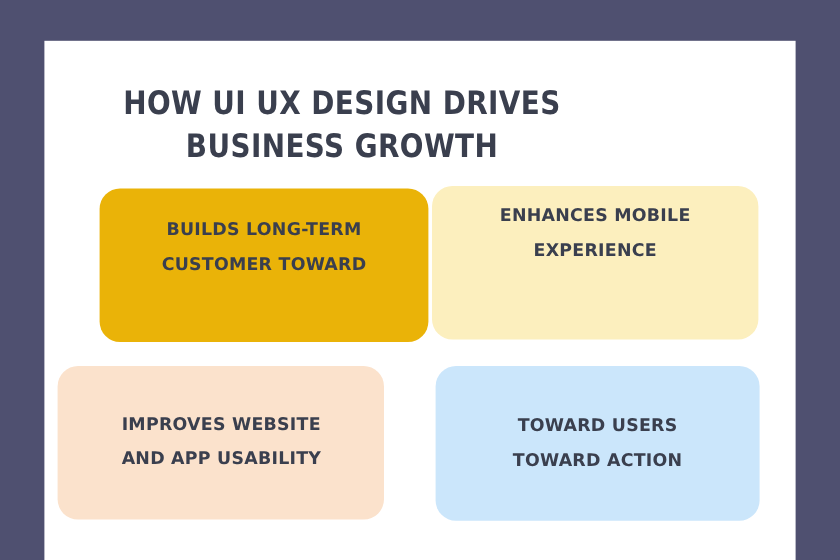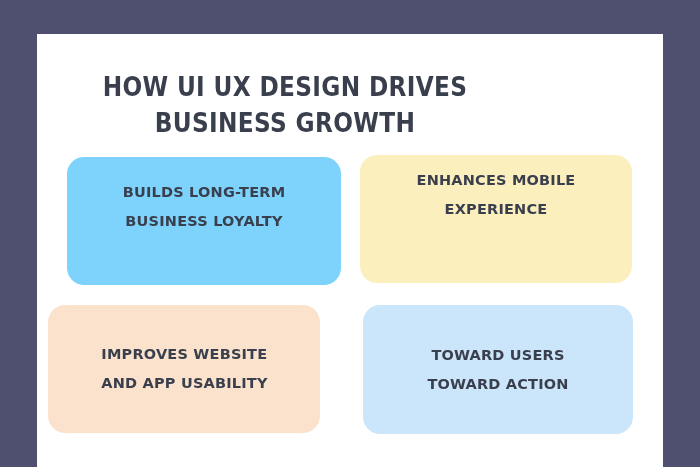--- a/index.html
+++ b/index.html
@@ -127,24 +127,24 @@
 
 <div id="poster" style="background: rgb(79, 80, 112);">
 
   <div id="panel" style="background: rgb(255, 255, 255);">
 
     <div id="title-block">
       <span class="title-line" style="color: rgb(58, 63, 78);">HOW UI UX DESIGN DRIVES</span>
       <span class="title-line" style="color: rgb(58, 63, 78);">BUSINESS GROWTH</span>
     </div>
 
-    <div class="card" id="card-loyalty" style="background: #7dd3fc;">
+    <div class="card" id="card-loyalty" style="background: #eab308; margin-left: 16px;">
       <div class="card-text" style="color: rgb(58, 63, 78);">
         <span class="card-line">BUILDS LONG-TERM</span>
-        <span class="card-line">BUSINESS LOYALTY</span>
+        <span class="card-line">CUSTOMER TOWARD</span>
       </div>
     </div>
 
     <div class="card" id="card-mobile" style="background: rgb(252, 239, 190);">
       <div class="card-text" style="color: rgb(58, 63, 78);">
         <span class="card-line">ENHANCES MOBILE</span>
         <span class="card-line">EXPERIENCE</span>
       </div>
     </div>
 

